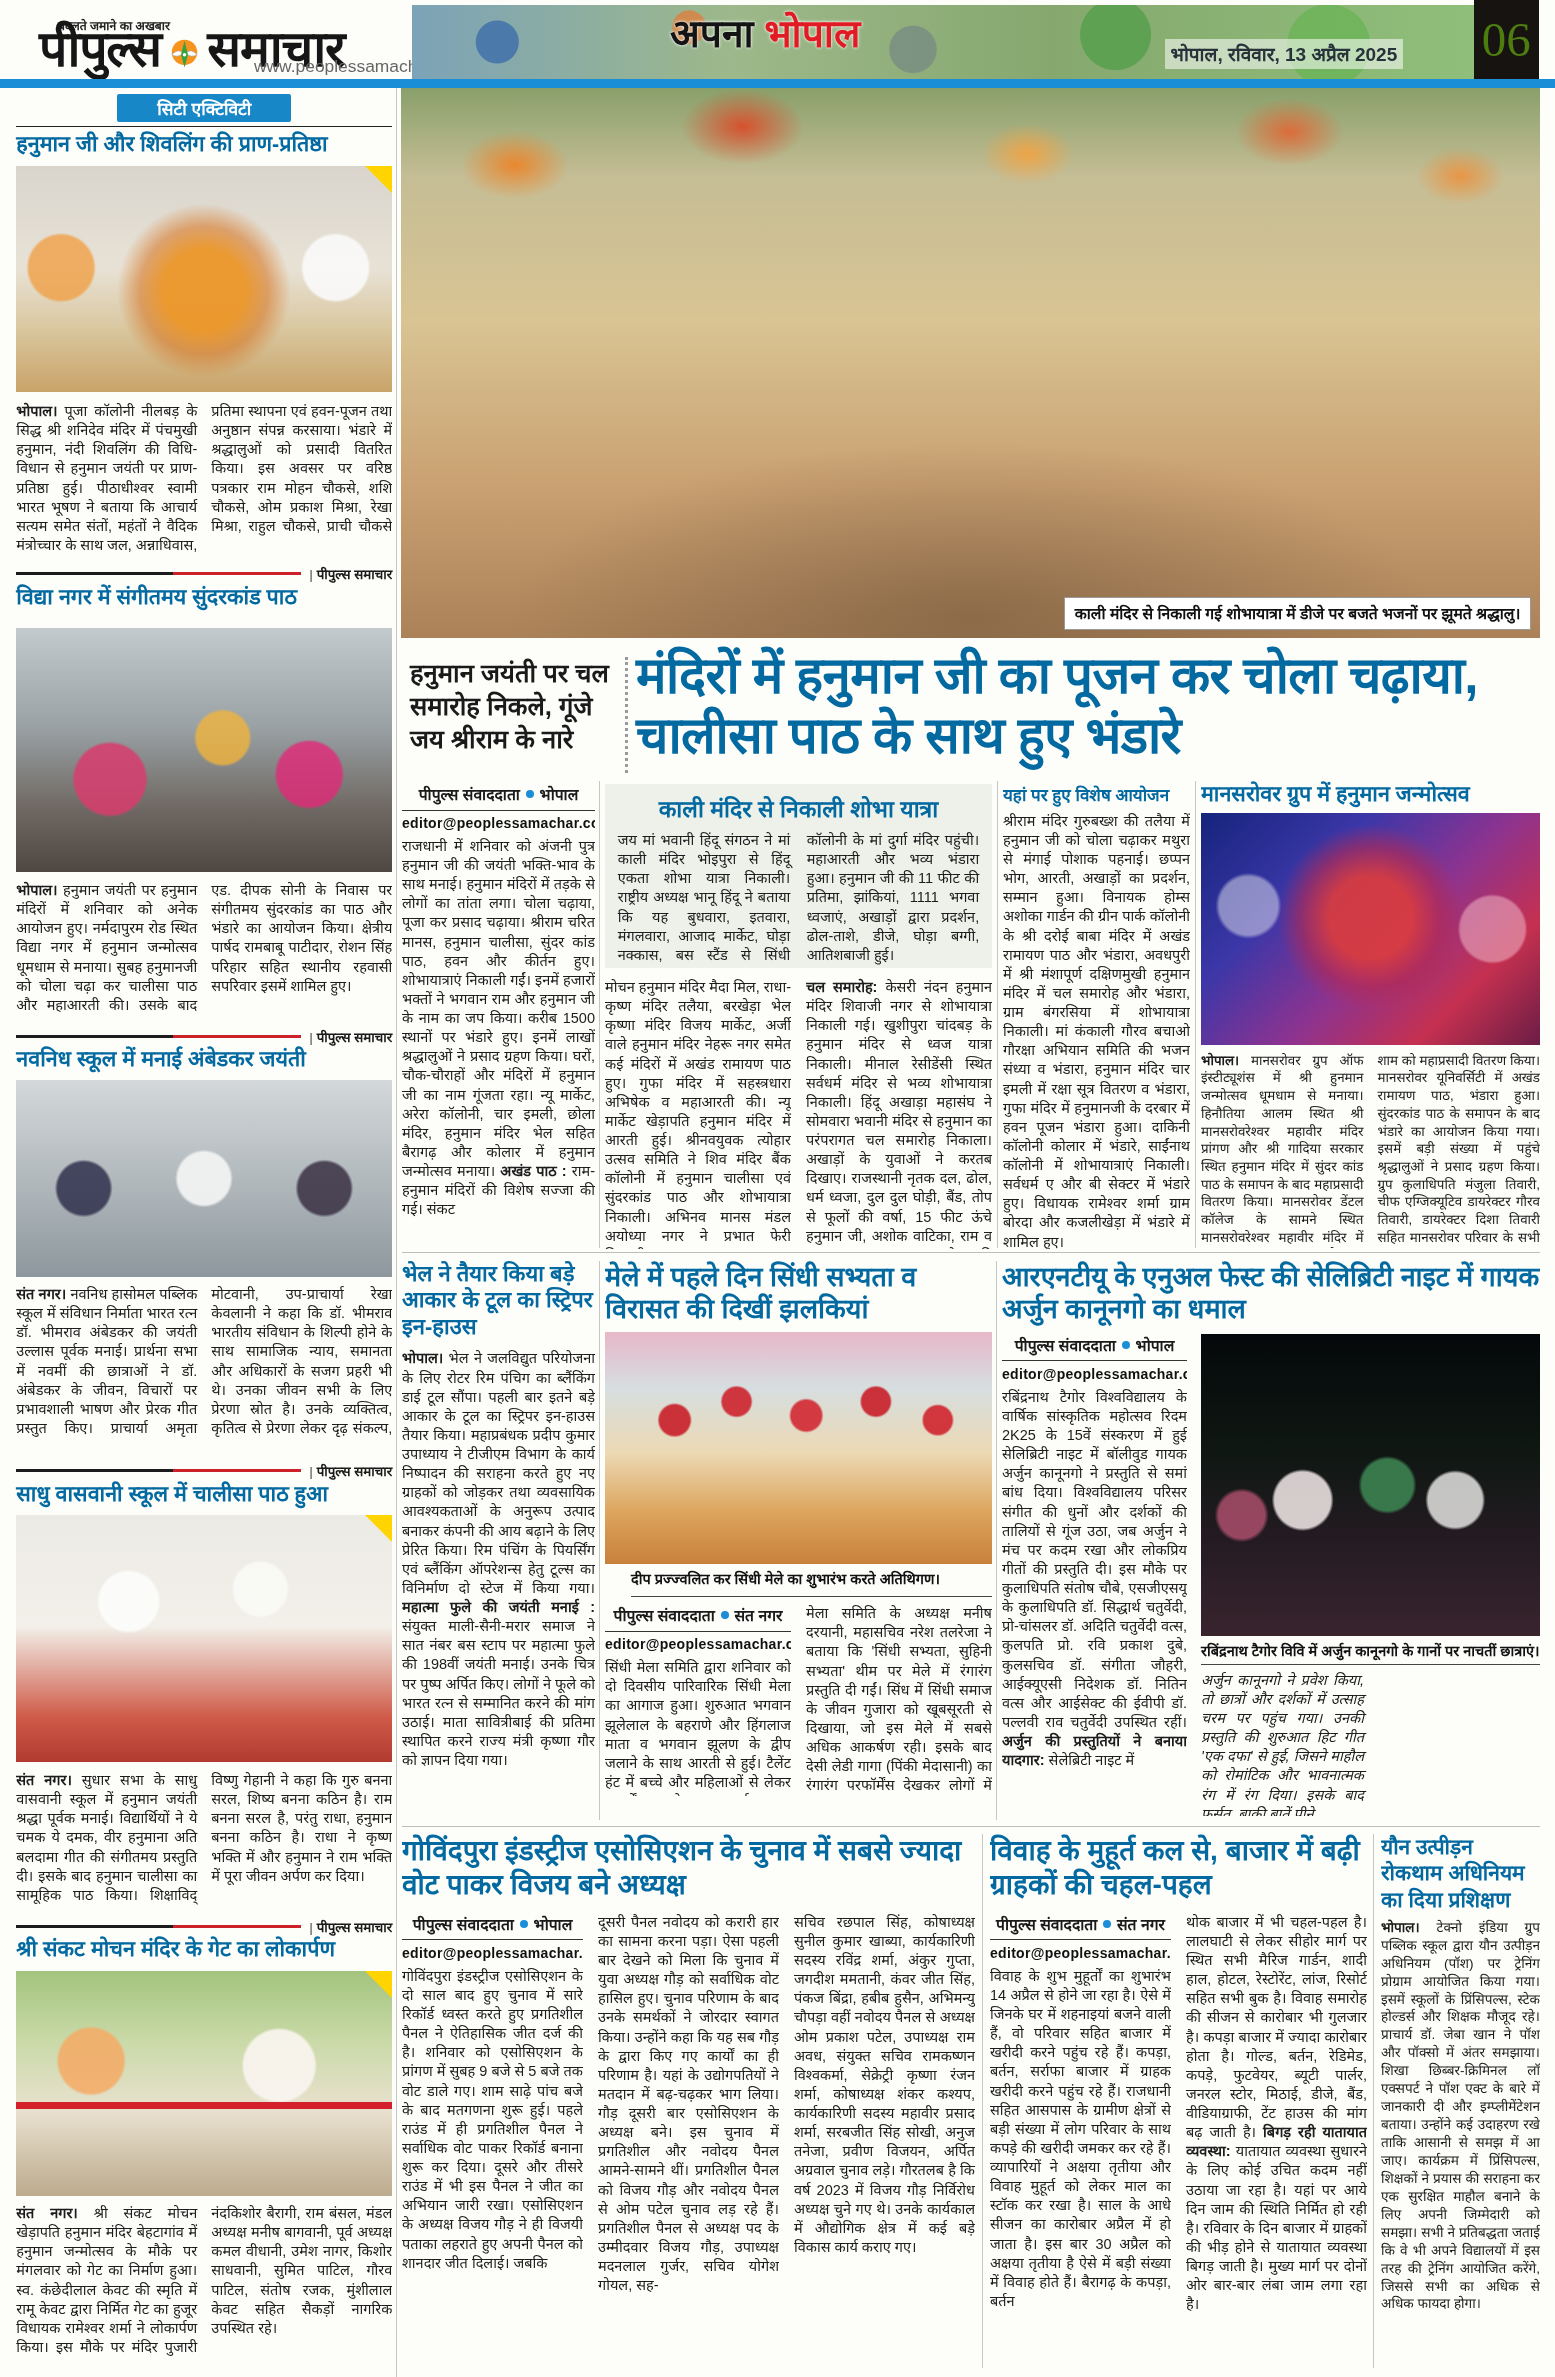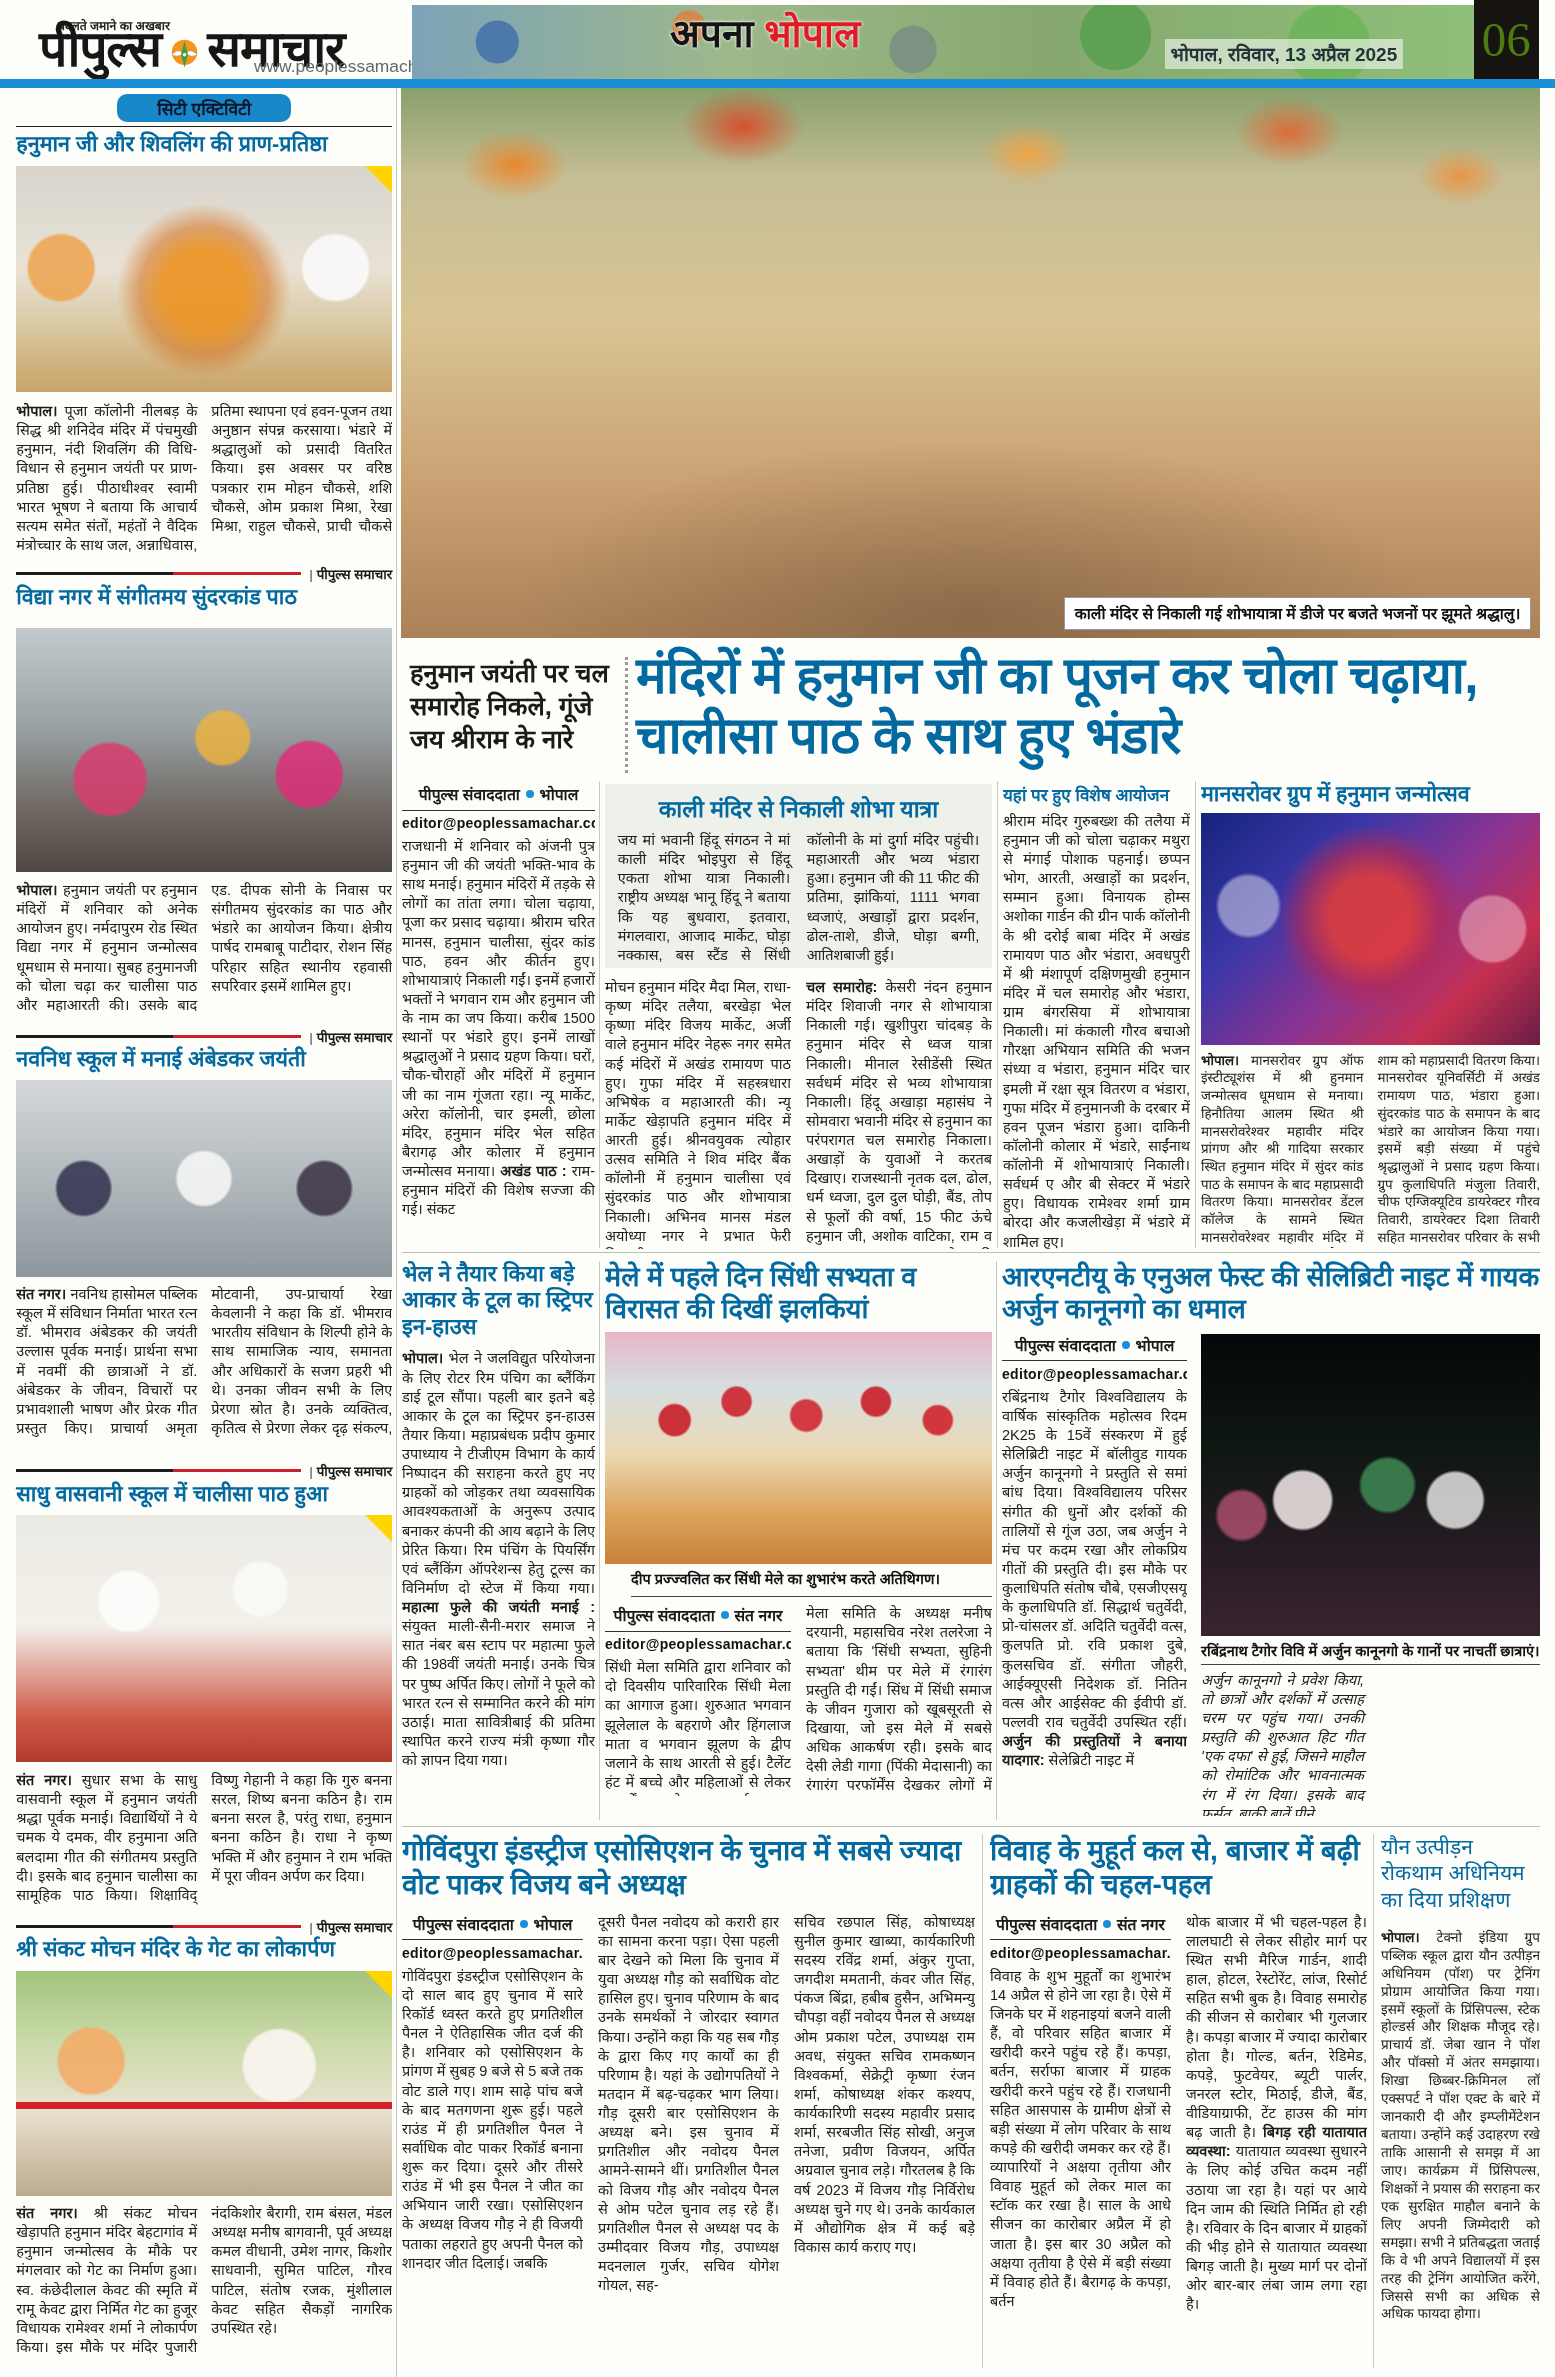--- a/index.html
+++ b/index.html
@@ -36,21 +36,21 @@
   .bemail{font-size:14px;font-weight:bold;letter-spacing:0.3px;padding-top:4.6px;color:#111;}
   .attr-row{display:flex;align-items:center;gap:8.1px;margin-top:4.6px;}
   .attr-rule{flex:1;height:2.9px;background:linear-gradient(90deg,#1c1c1c 0 55%,#cc2128 55% 100%);}
   .attr-label{font-weight:bold;font-size:13.4px;white-space:nowrap;}
   .attr-label:before{content:"| ";color:#888;}
   .caption{font-size:14.5px;font-weight:bold;color:#111;}
   .vr{position:absolute;width:0.6px;background:#c6c6c2;}
   .hrul{position:absolute;height:1.2px;background:#bdbdb9;}
   
   .rail{position:absolute;left:16.3px;top:88px;width:376px;}
-  .badge{position:absolute;left:101px;top:5.8px;width:174px;height:28px;background:#1787c8;color:#0f172a;font-size:17.4px;font-weight:bold;display:flex;align-items:center;justify-content:center;border-radius:10px;}
+  .badge{position:absolute;left:101px;top:5.8px;width:174px;height:28px;background:#1787c8;color:#ffffff;font-size:17.4px;font-weight:bold;display:flex;align-items:center;justify-content:center;border-radius:2px;}
   .badge-rule{position:absolute;left:0;top:38px;width:376px;height:1.2px;background:#222;}
   .rail-head{position:absolute;left:0;width:376px;font-size:21.5px;line-height:1.15;font-weight:800;}
   .rail-photo{position:absolute;left:0;width:376px;}
   .rail-body{position:absolute;left:0;width:376px;column-count:2;column-gap:14px;overflow:hidden;}
   .rail-attr{position:absolute;left:0;width:376px;}
   .p-a1{background:radial-gradient(circle at 50% 55%,rgba(235,150,40,.95) 0 41px,rgba(214,120,40,.6) 64px,transparent 87px),radial-gradient(circle at 12% 45%,rgba(240,160,70,.8) 0 32px,transparent 35px),radial-gradient(circle at 85% 45%,rgba(250,250,250,.9) 0 32px,transparent 35px),linear-gradient(180deg,#d9d5cd,#e8e2d6 45%,#d9c79f 72%,#c9a368);}
   .p-a2{background:radial-gradient(circle at 25% 62%,rgba(216,60,110,.85) 0 35px,transparent 38px),radial-gradient(circle at 78% 60%,rgba(226,40,120,.8) 0 32px,transparent 35px),radial-gradient(circle at 55% 45%,rgba(240,180,60,.8) 0 26px,transparent 29px),linear-gradient(180deg,#c3cacd,#9aa2a6 40%,#6e6761 75%,#4e4742);}
   .p-a3{background:radial-gradient(circle at 18% 55%,rgba(40,40,70,.8) 0 26px,transparent 29px),radial-gradient(circle at 50% 50%,rgba(245,245,245,.9) 0 26px,transparent 29px),radial-gradient(circle at 82% 55%,rgba(50,40,60,.8) 0 26px,transparent 29px),linear-gradient(180deg,#d4d8da,#aeb6ba 55%,#8d979d);}
   .p-a4{background:radial-gradient(circle at 30% 35%,rgba(252,252,250,.95) 0 29px,transparent 32px),radial-gradient(circle at 65% 30%,rgba(250,250,246,.9) 0 26px,transparent 29px),linear-gradient(180deg,#eceae4,#f2f0e9 45%,#cf5a48 82%,#b23a30);}
   .p-a5{background:radial-gradient(circle at 20% 40%,rgba(245,170,100,.85) 0 32px,transparent 35px),radial-gradient(circle at 70% 42%,rgba(250,245,240,.9) 0 35px,transparent 38px),linear-gradient(180deg,#a3c47e,#cbdaa9 32%,#e9e1cf 62%,#bcab8e);}
@@ -115,21 +115,21 @@
   
   .gov{position:absolute;left:402px;top:1834px;width:574px;height:534px;overflow:hidden;}
   .gov h2{font-size:28px;line-height:1.22;font-weight:800;margin-bottom:10.5px;}
   .gov-cols{display:flex;gap:15px;}
   .gov-cols>div{width:181px;height:436px;overflow:hidden;}
   .wed{position:absolute;left:990px;top:1834px;width:377px;height:534px;overflow:hidden;}
   .wed h2{font-size:28px;line-height:1.22;font-weight:800;margin-bottom:10.5px;}
   .wed-cols{display:flex;gap:15px;}
   .wed-cols>div{width:181px;height:436px;overflow:hidden;}
   .train{position:absolute;left:1381px;top:1834px;width:159px;height:534px;overflow:hidden;}
-  .train h2{font-size:21px;line-height:1.25;font-weight:400;margin-bottom:16px;}
+  .train h2{font-size:21px;line-height:1.25;font-weight:700;margin-bottom:6px;}
   .train .body-txt{font-size:13.6px;}
 </style>
 </head>
 <body>
 
 <div id="page">
 
   <div class="tagline">बदलते जमाने का अखबार</div>
   <div class="logo-row">
     <span class="logo-word">पीपुल्स</span>

